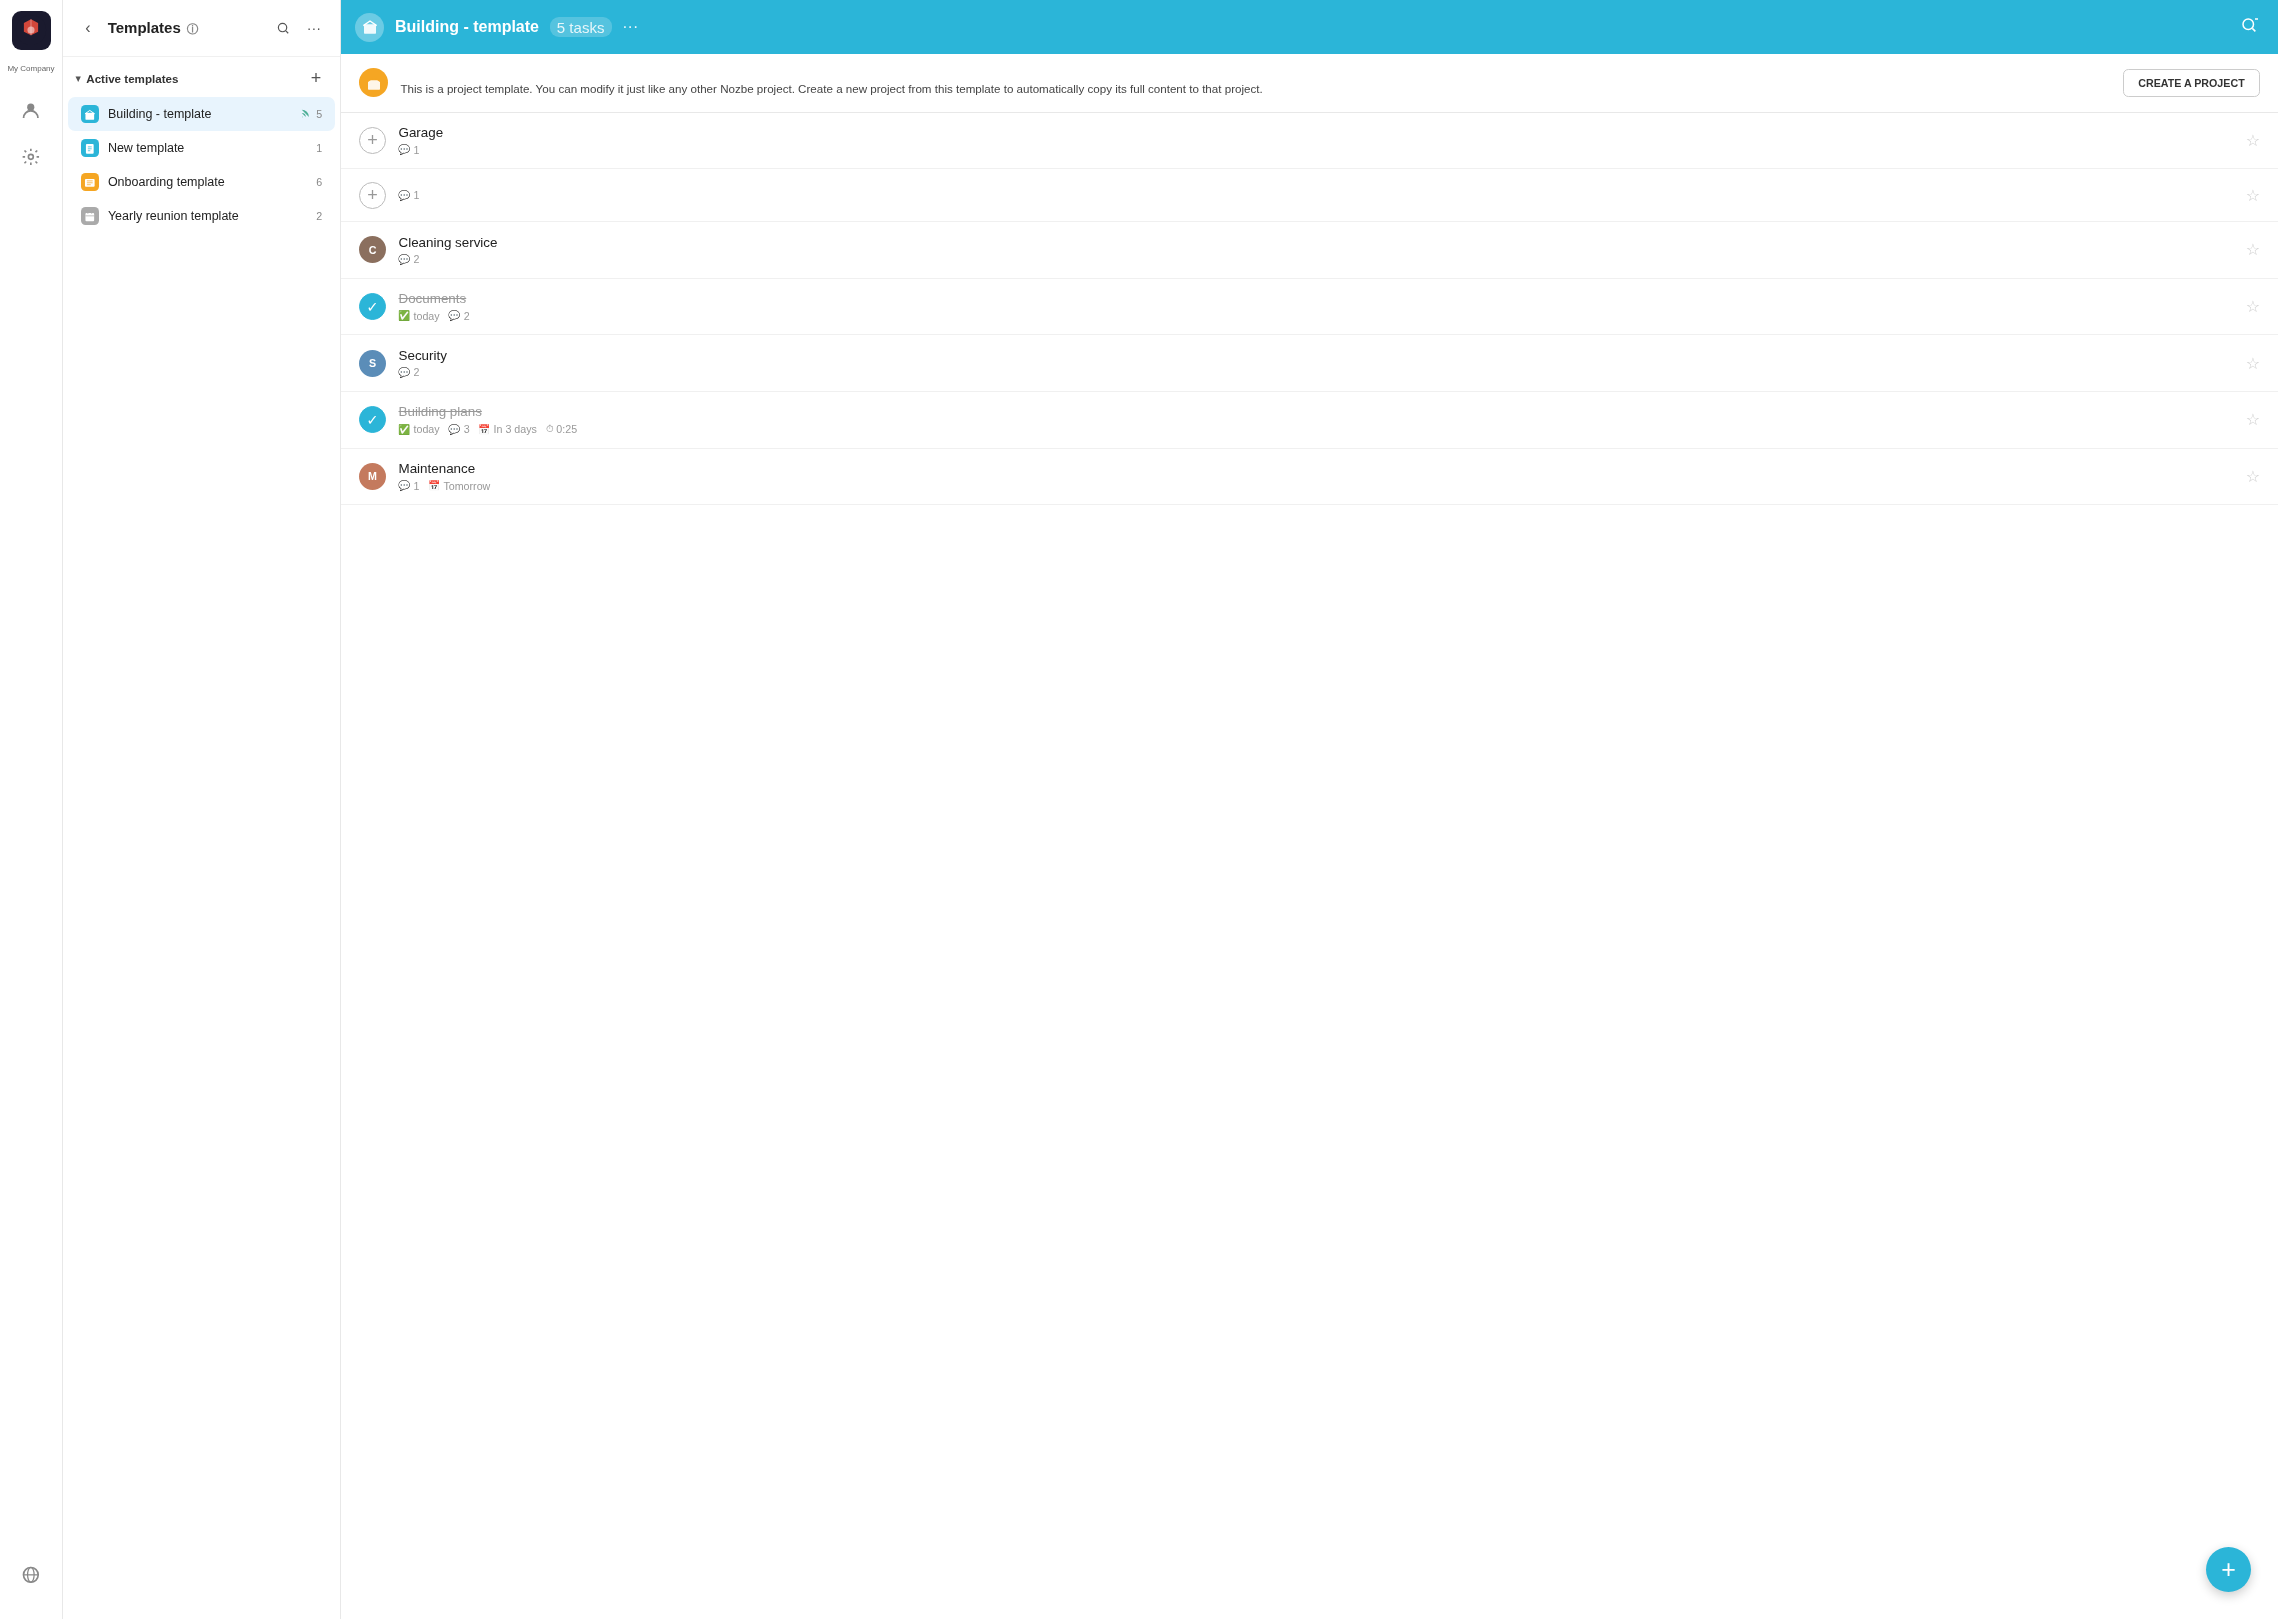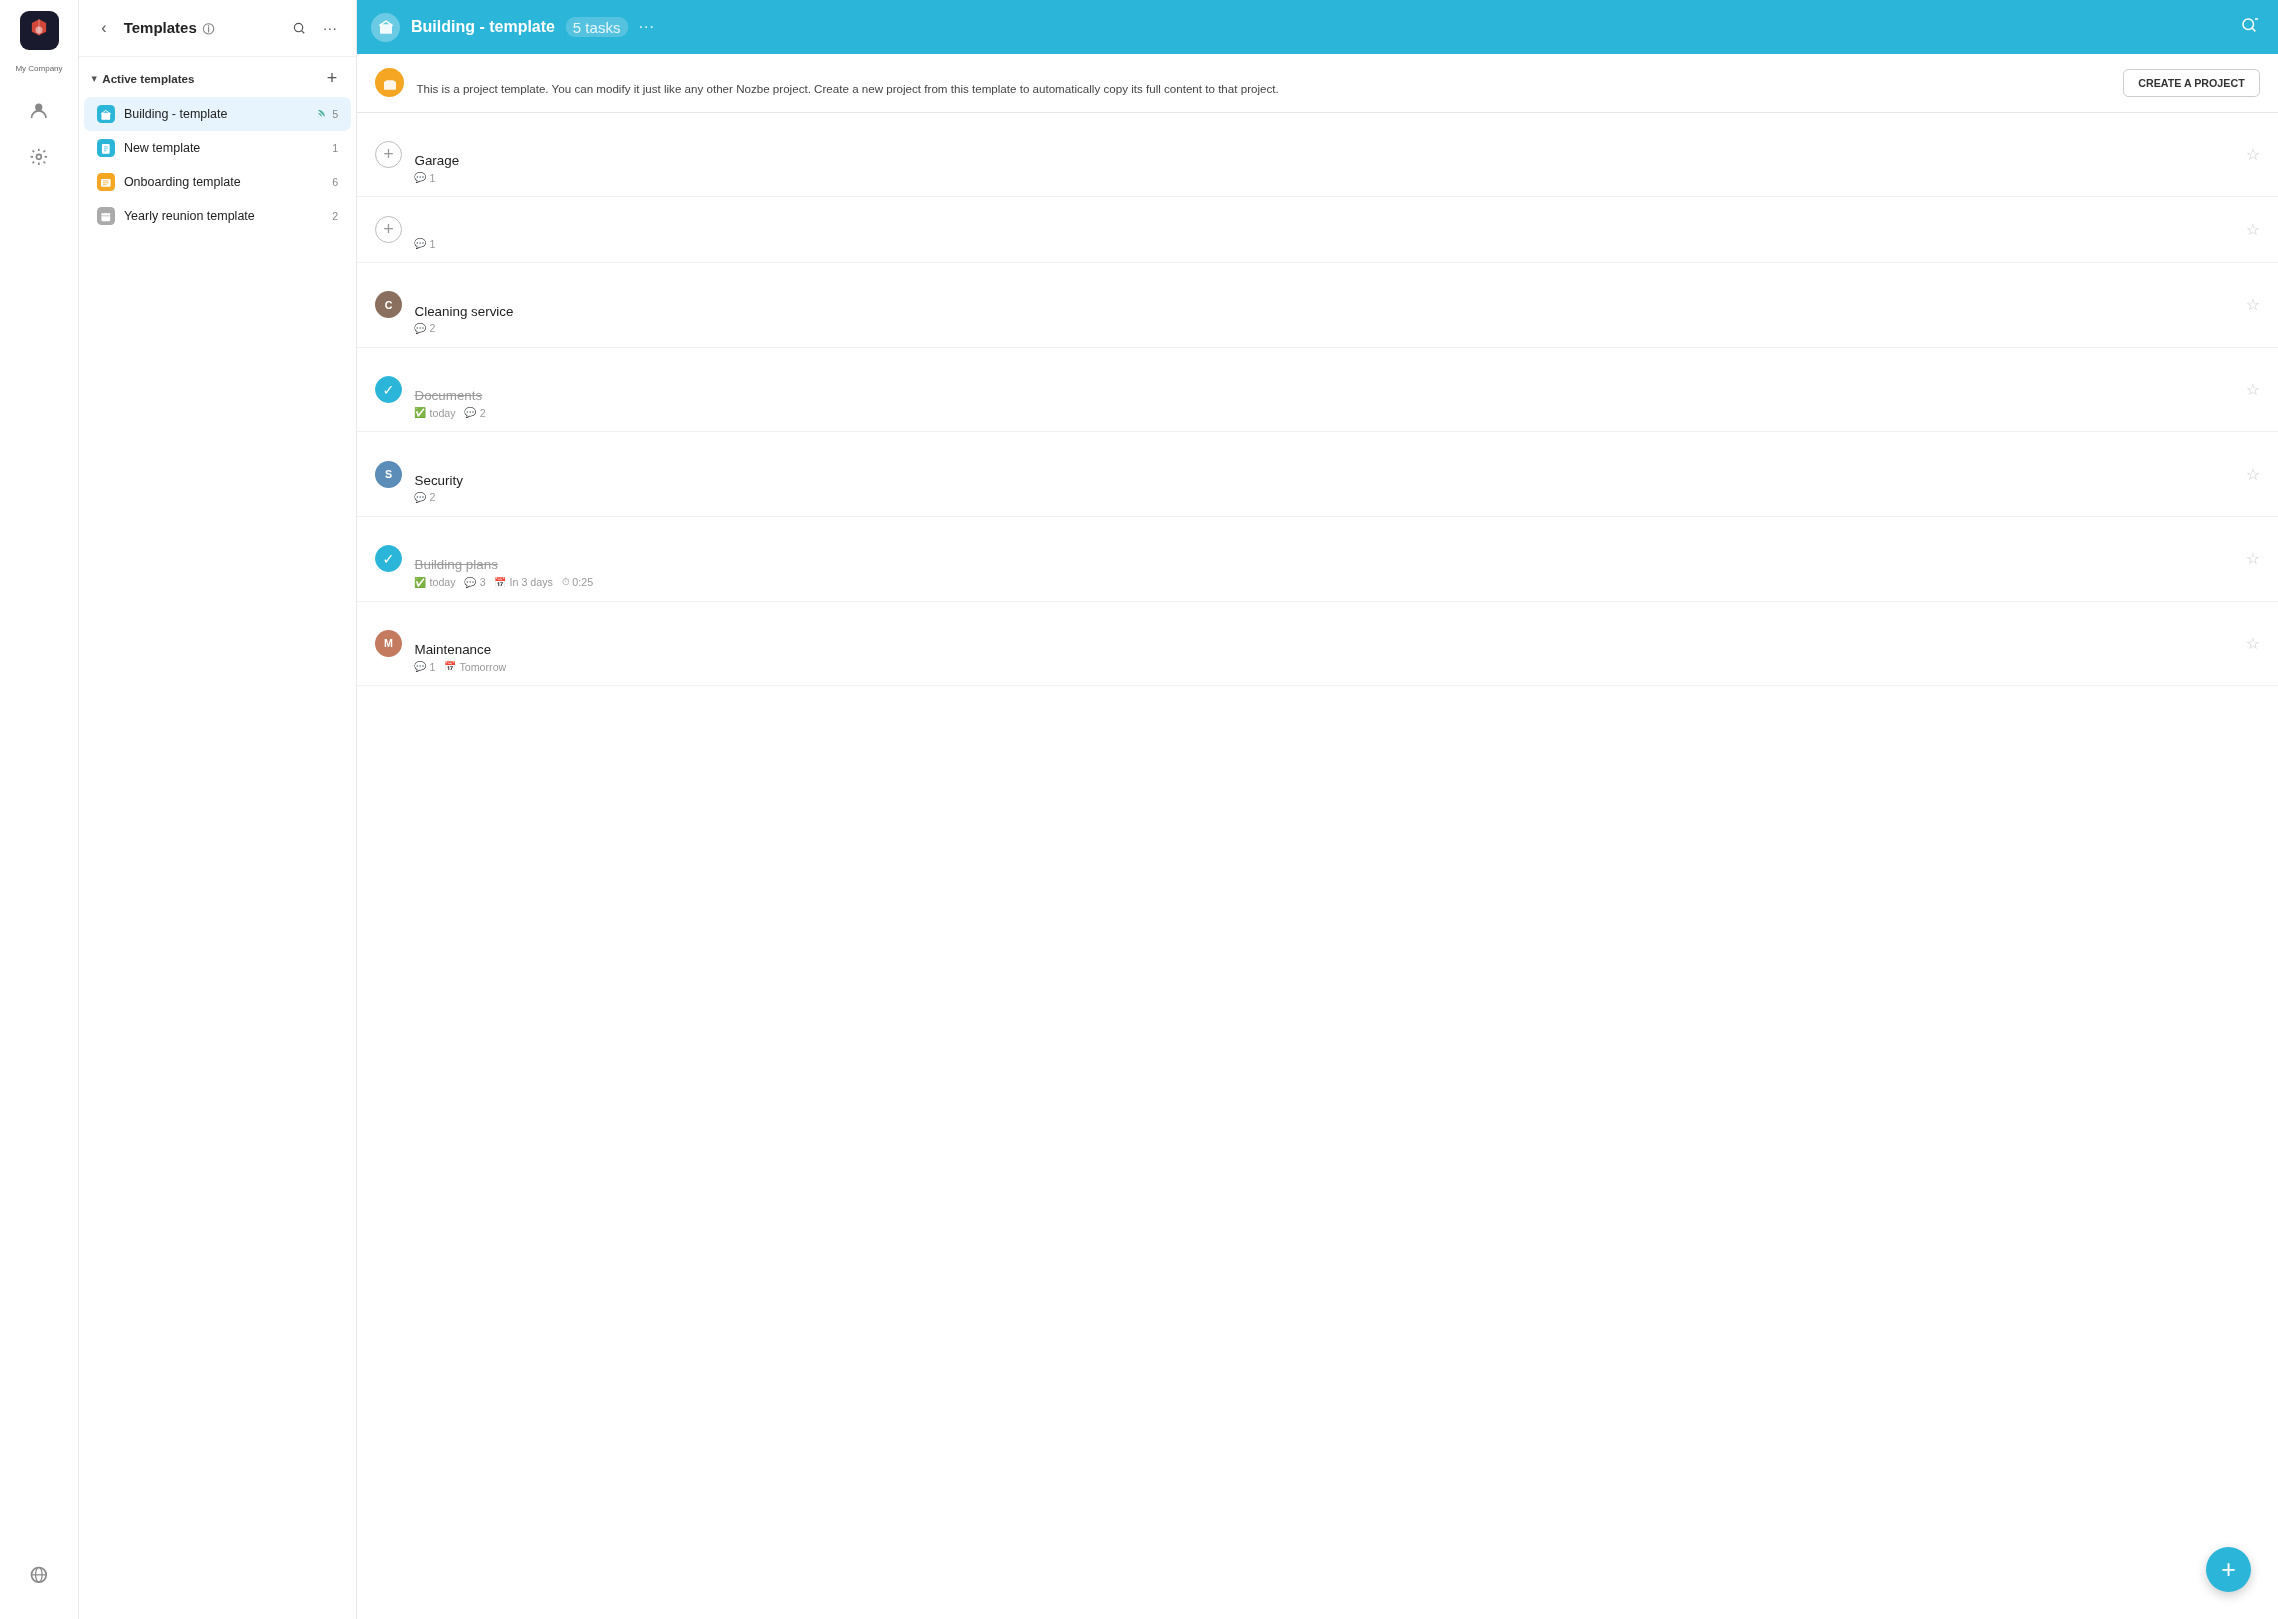--- a/index.html
+++ b/index.html
@@ -1,20 +1,20 @@
 <!DOCTYPE html>
 <html style="font-size:14.3px"><head>
   <meta charset="utf-8">
   <style>
     * { box-sizing: border-box; margin: 0; padding: 0; }
     body { font-family: -apple-system, BlinkMacSystemFont, 'Segoe UI', sans-serif; background: #f0f0f0; display: flex; height: 100vh; overflow: hidden; }
 
     
     .icon-bar {
-      width: 79px;
+      width: 63px;
       background: #fff;
       display: flex;
       flex-direction: column;
       align-items: center;
       padding: 10.7px 0;
       border-right: 0.9px solid #e8e8e8;
       gap: 3.6px;
     }
     .icon-bar-top { display: flex; flex-direction: column; align-items: center; gap: 7.2px; flex: 1; }
     .icon-bar-bottom { margin-top: auto; padding-bottom: 14.3px; }
@@ -190,21 +190,21 @@
       display: flex; align-items: center; justify-content: center;
       flex-shrink: 0; cursor: pointer;
     }
     .task-checkbox.checked {
       background: #2bb5d8; border-color: #2bb5d8; color: white;
     }
     .task-checkbox.add-btn {
       border: 1.8px solid #bbb; color: #999; font-size: 18px; font-weight: 300;
     }
 
-    .task-body { flex: 1; margin-top: 28px; }
+    .task-body { flex: 1; }
     .task-name {
       font-size: 13.4px; color: #222; margin-bottom: 3.6px;
     }
     .task-name.strikethrough {
       text-decoration: line-through; color: #999;
     }
     .task-meta {
       display: flex; align-items: center; gap: 9px;
     }
     .task-meta-item {

